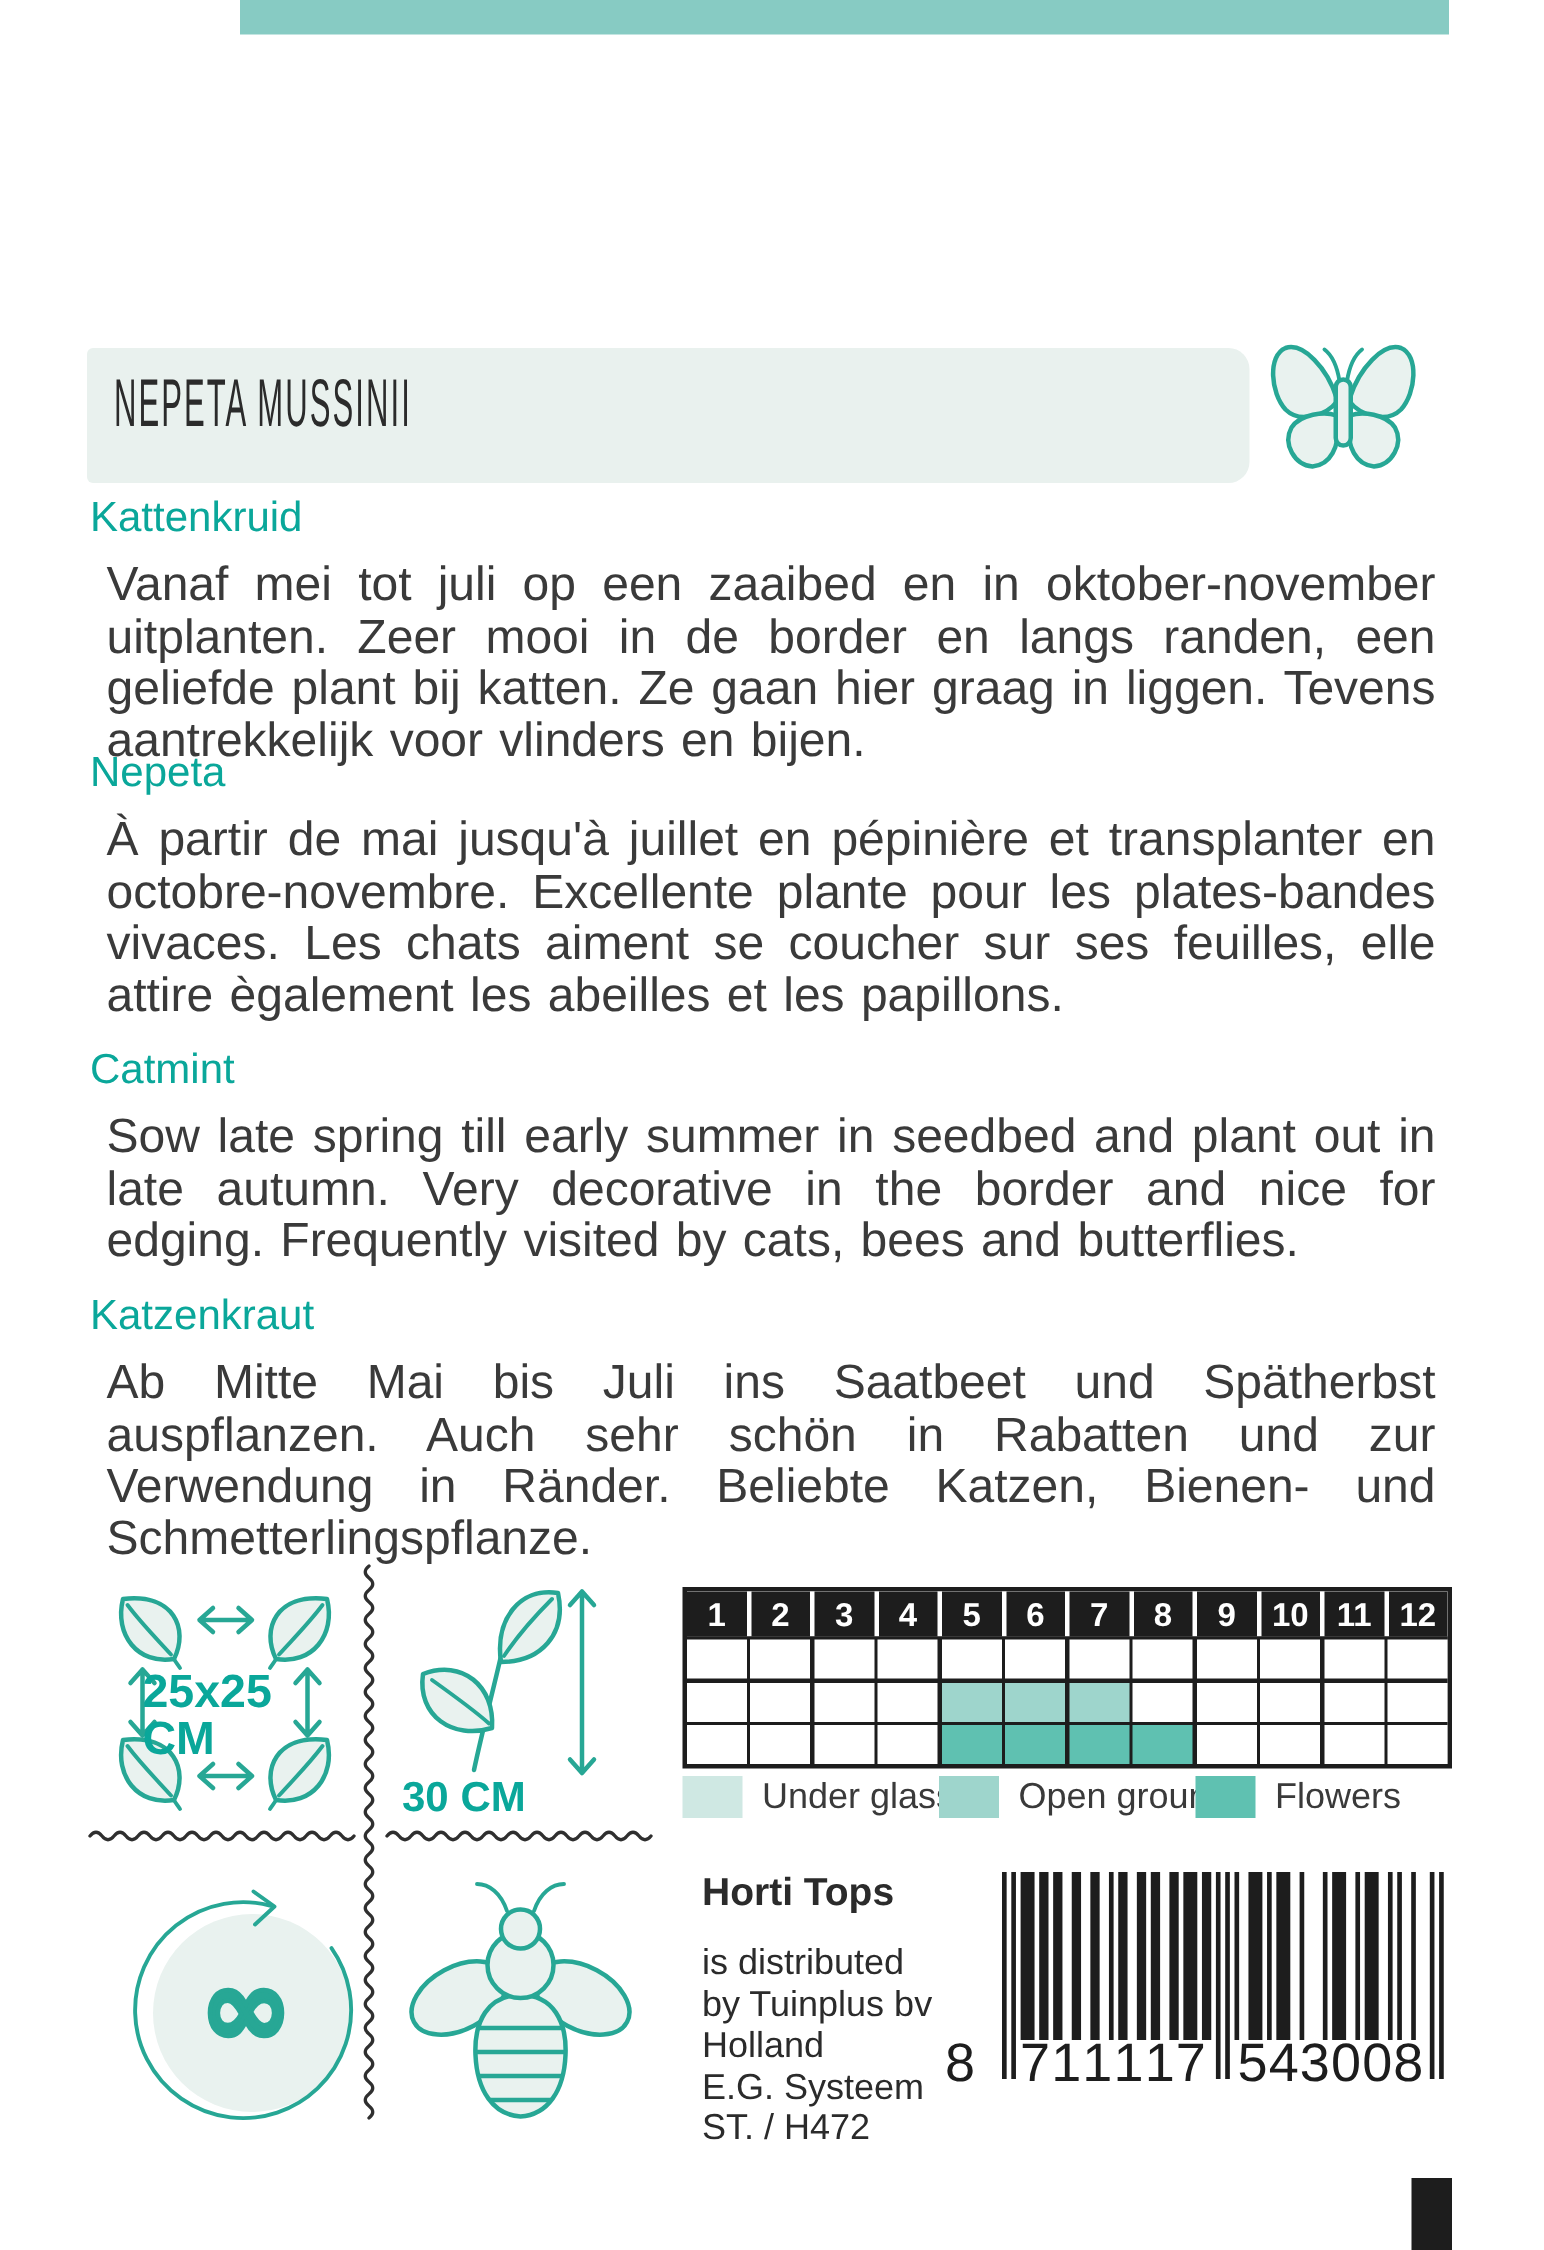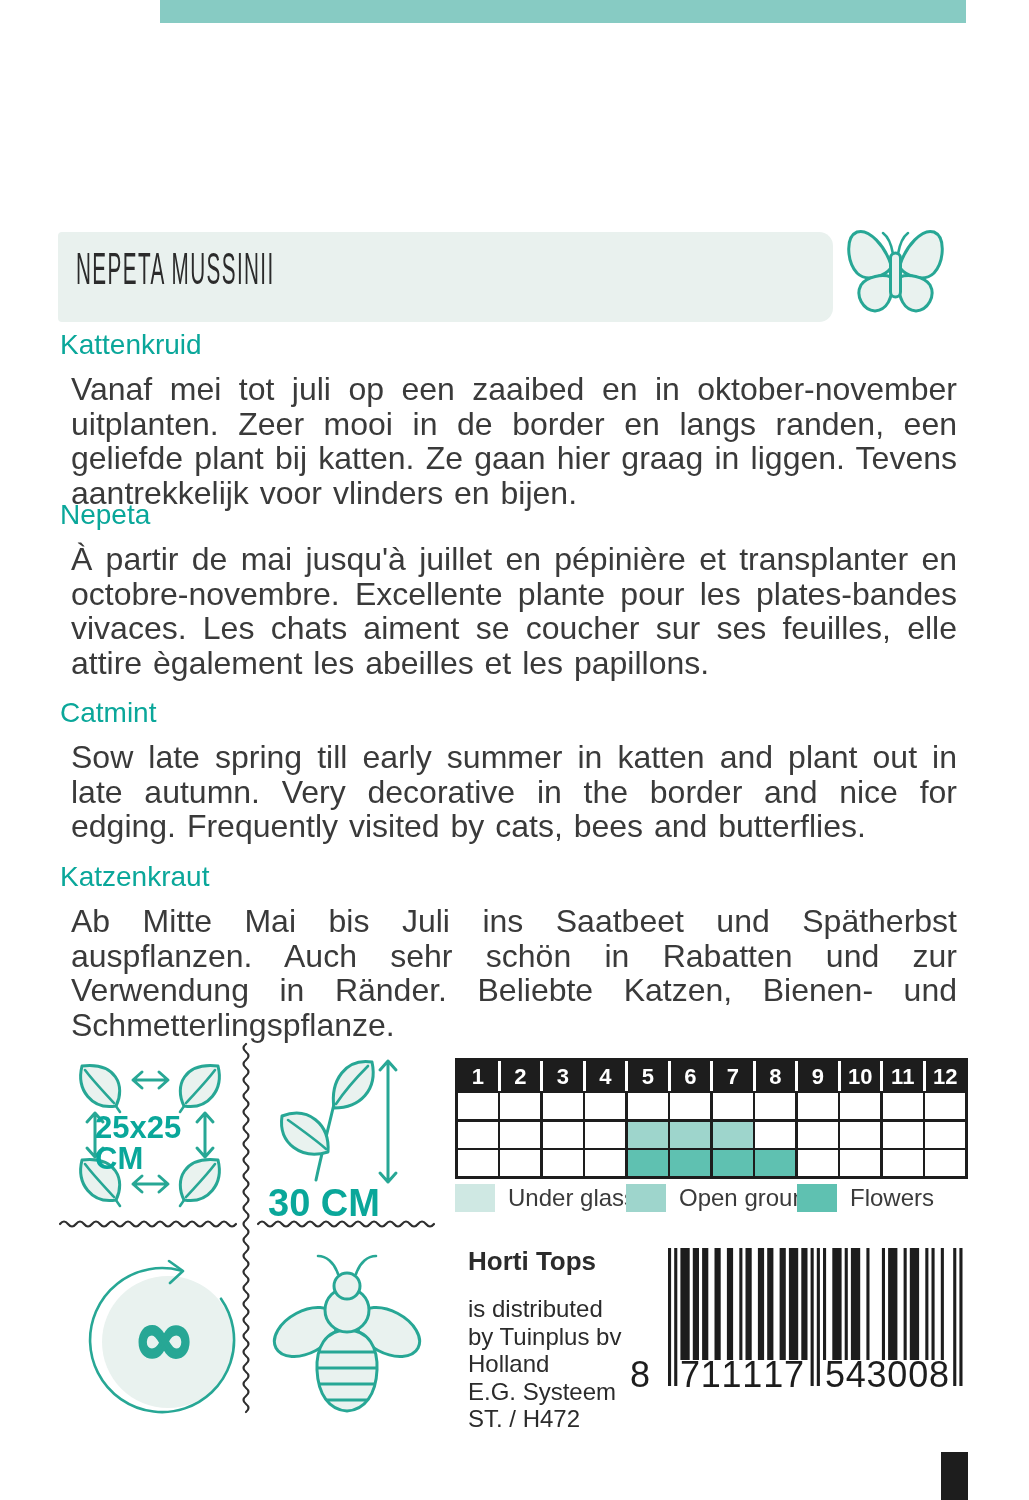--- a/index.html
+++ b/index.html
@@ -28,21 +28,21 @@
   .section{left:60px;width:908px;}
   .section h2{margin:0 0 5px 0;font-size:28px;line-height:33px;color:var(--teal);font-weight:400;}
   .section p{margin:11px;font-size:32px;line-height:34.5px;color:var(--text);text-align:justify;word-spacing:2px;}
   .s1{top:328px;} .s2{top:498px;} .s3{top:696px;} .s4{top:860px;}
   
   .st{stroke:var(--icon-teal);stroke-width:3;fill:none;stroke-linecap:round;stroke-linejoin:round;}
   .sf{stroke:var(--icon-teal);stroke-width:3;fill:var(--icon-fill);stroke-linecap:round;stroke-linejoin:round;}
   .thin{stroke-width:2.6;}
   .spec-text{color:var(--teal);font-weight:700;text-align:left;}
   .spacing-text{left:95px;top:1112px;width:110px;font-size:31px;line-height:31px;}
-  .height-text{left:268px;top:1182px;width:135px;font-size:38px;}
+  .height-text{left:268px;top:1182px;width:135px;font-size:28px;}
   
   .calendar{left:455px;top:1058px;width:513px;border:3px solid var(--ink);box-sizing:border-box;background:#fff;}
   .cal-header{display:grid;grid-template-columns:repeat(12,1fr);gap:3px;background:#fff;}
   .hcell{background:var(--ink);color:#fff;font-weight:700;font-size:22px;text-align:center;height:30px;line-height:31px;}
   .cal-body{display:grid;grid-template-columns:repeat(12,1fr);gap:2.5px;background:var(--ink);border-top:2.5px solid var(--ink);}
   .ccell{background:#fff;height:26px;}
   .legend{left:455px;top:1184px;width:513px;display:flex;align-items:center;}
   .legend-item{display:flex;align-items:center;width:171px;}
   .swatch{width:40px;height:28px;flex:none;}
   .legend-label{margin-left:13px;font-size:24px;color:var(--text);white-space:nowrap;}
@@ -94,21 +94,21 @@
 <div class="abs section s1">
   <h2>Kattenkruid</h2>
   <p>Vanaf mei tot juli op een zaaibed en in oktober-november uitplanten. Zeer mooi in de border en langs randen, een geliefde plant bij katten. Ze gaan hier graag in liggen. Tevens aantrekkelijk voor vlinders en bijen.</p>
 </div>
 <div class="abs section s2">
   <h2>Nepeta</h2>
   <p>À partir de mai jusqu'à juillet en pépinière et transplanter en octobre-novembre. Excellente plante pour les plates-bandes vivaces. Les chats aiment se coucher sur ses feuilles, elle attire ègalement les abeilles et les papillons.</p>
 </div>
 <div class="abs section s3">
   <h2>Catmint</h2>
-  <p>Sow late spring till early summer in katten and plant out in late autumn. Very decorative in the border and nice for edging. Frequently visited by cats, bees and butterflies.</p>
+  <p>Sow late spring till early summer in seedbed and plant out in late autumn. Very decorative in the border and nice for edging. Frequently visited by cats, bees and butterflies.</p>
 </div>
 <div class="abs section s4">
   <h2>Katzenkraut</h2>
   <p>Ab Mitte Mai bis Juli ins Saatbeet und Spätherbst auspflanzen. Auch sehr schön in Rabatten und zur Verwendung in Ränder. Beliebte Katzen, Bienen- und Schmetterlingspflanze.</p>
 </div>
 
 <svg class="abs" style="left:62px;top:1052px" width="176" height="160" viewBox="0 0 176 160">
   <use href="#leafshape" transform="translate(114,4)"></use>
   <use href="#leafshape" transform="translate(62,4) scale(-1,1)"></use>
   <use href="#leafshape" transform="translate(114,98)"></use>

